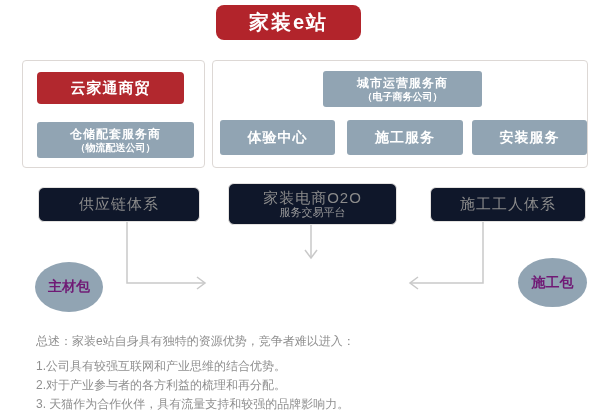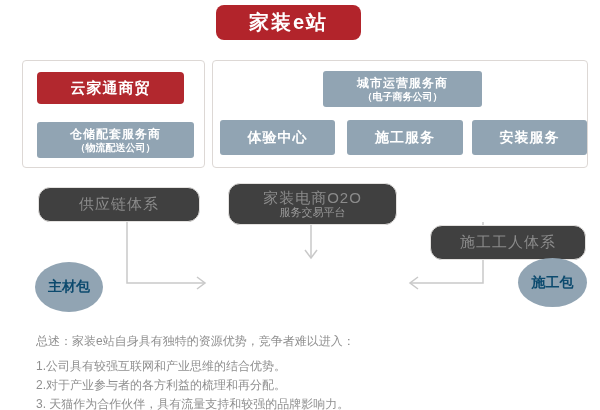--- a/index.html
+++ b/index.html
@@ -49,34 +49,34 @@
   }
   .box-yjt  { left: 37px;  top: 72px;  width: 147px; height: 32px; font-size: 15px; letter-spacing: 1px; }
   .box-ware { left: 37px;  top: 122px; width: 157px; height: 36px; }
   .box-city { left: 323px; top: 71px;  width: 159px; height: 36px; }
   .box-exp  { left: 220px; top: 120px; width: 115px; height: 35px; font-size: 14px; letter-spacing: 1px; }
   .box-con  { left: 347px; top: 120px; width: 116px; height: 35px; font-size: 14px; letter-spacing: 1px; text-align: right; }
   .box-ins  { left: 472px; top: 120px; width: 115px; height: 35px; font-size: 14px; letter-spacing: 1px; }
   .mainline { font-size: 12px; line-height: 16px; letter-spacing: 1px; }
   .subline  { font-size: 10px; line-height: 12px; font-weight: bold; }
   .plainbox {
-    background: #404040;
+    background: #0f172a;
     border: 1px solid #e4e2e0;
-    border-radius: 12px;
+    border-radius: 6px;
     color: #8b8b8b;
   }
   .box-supply  { left: 38px;  top: 187px; width: 162px; height: 35px; font-size: 15px; letter-spacing: 1px; }
   .box-o2o     { left: 228px; top: 183px; width: 169px; height: 42px; }
   .box-o2o .mainline { font-size: 15px; line-height: 17px; color: #8b8b8b; }
   .box-o2o .subline  { font-size: 11px;  line-height: 13px; color: #9a9a9a; font-weight: normal; }
-  .box-workers { left: 430px; top: 187px; width: 156px; height: 35px; font-size: 15px; letter-spacing: 1px; margin-top: 38px; }
+  .box-workers { left: 430px; top: 187px; width: 156px; height: 35px; font-size: 15px; letter-spacing: 1px; }
   .ellipse {
     background: #91a4b3;
     border-radius: 50%;
-    color: #0c4a6e;
+    color: #701a75;
     font-weight: bold;
     font-size: 14px;
   }
   .ell-material { left: 35px;  top: 262px; width: 68px; height: 50px; }
   .ell-constr   { left: 518px; top: 258px; width: 69px; height: 49px; }
   .box-consumer {
     left: 232px; top: 265px; width: 156px; height: 37px;
     font-size: 16px; letter-spacing: 2px;
   }
   .connector-svg {

